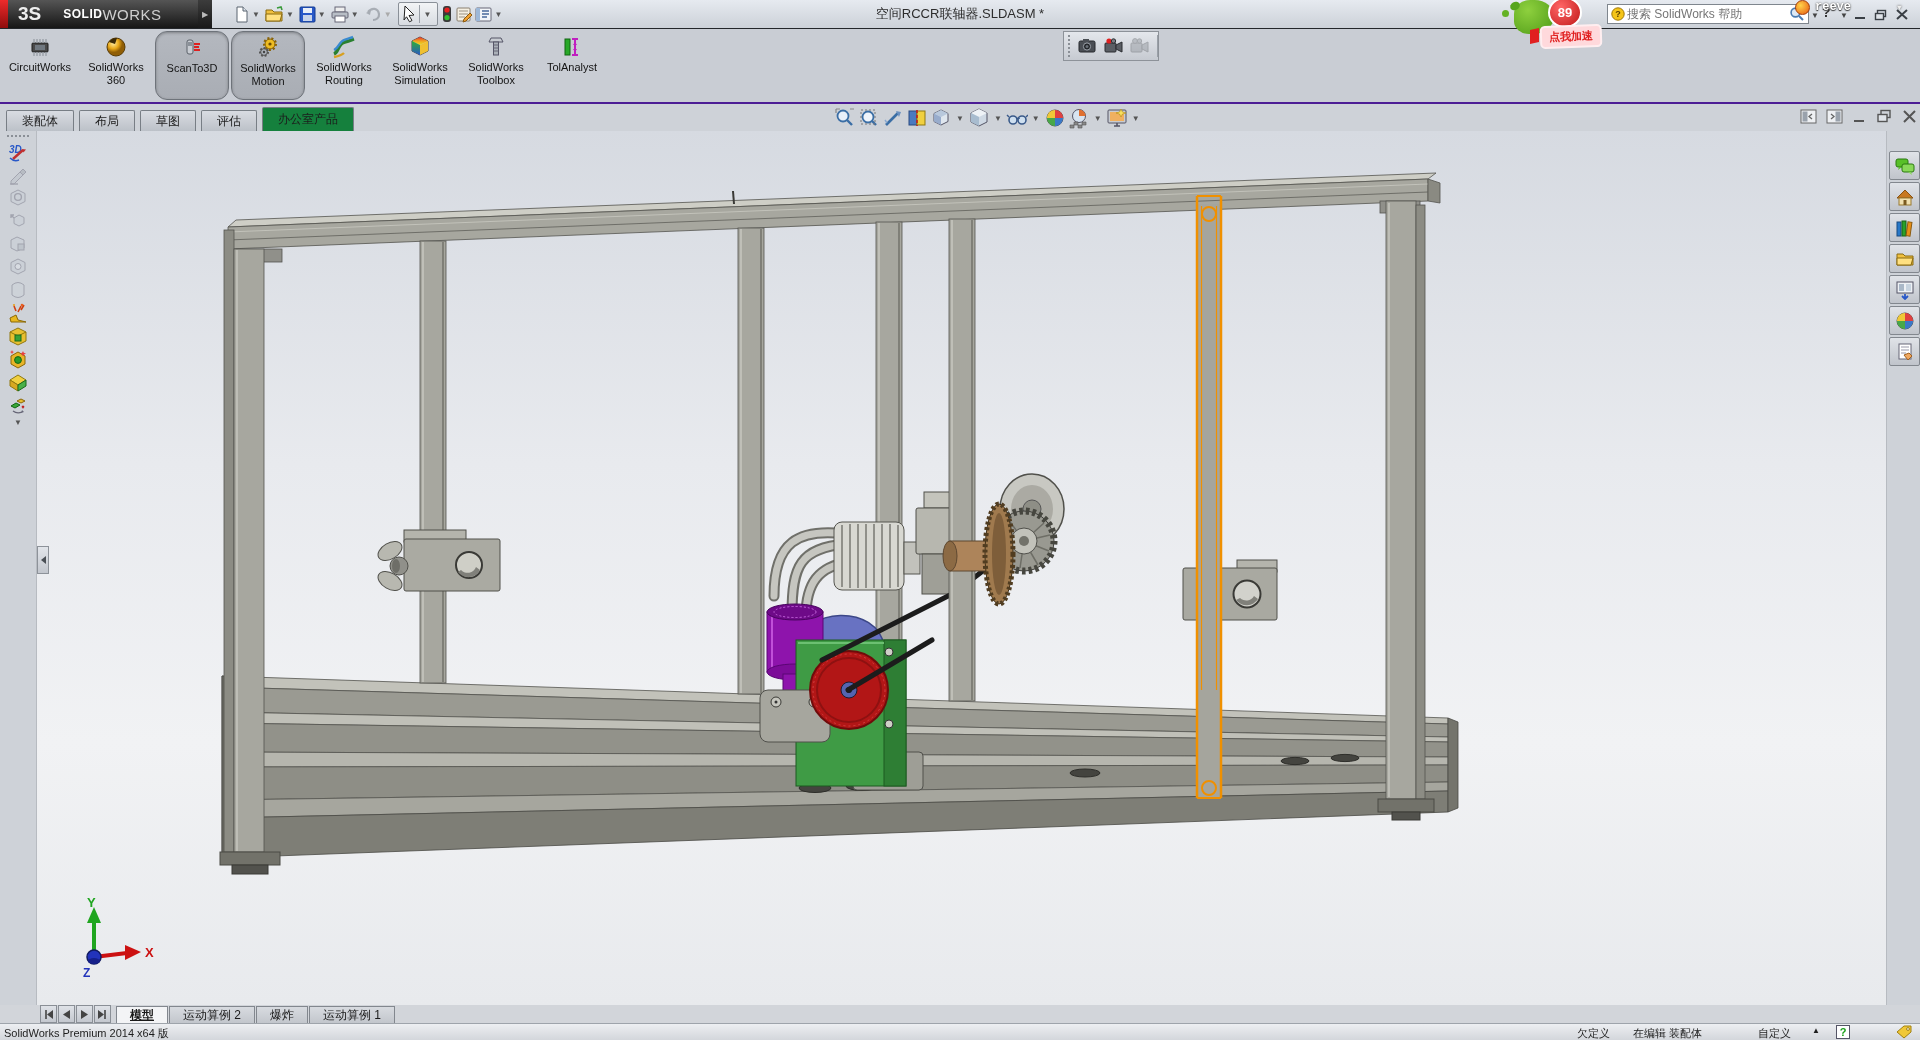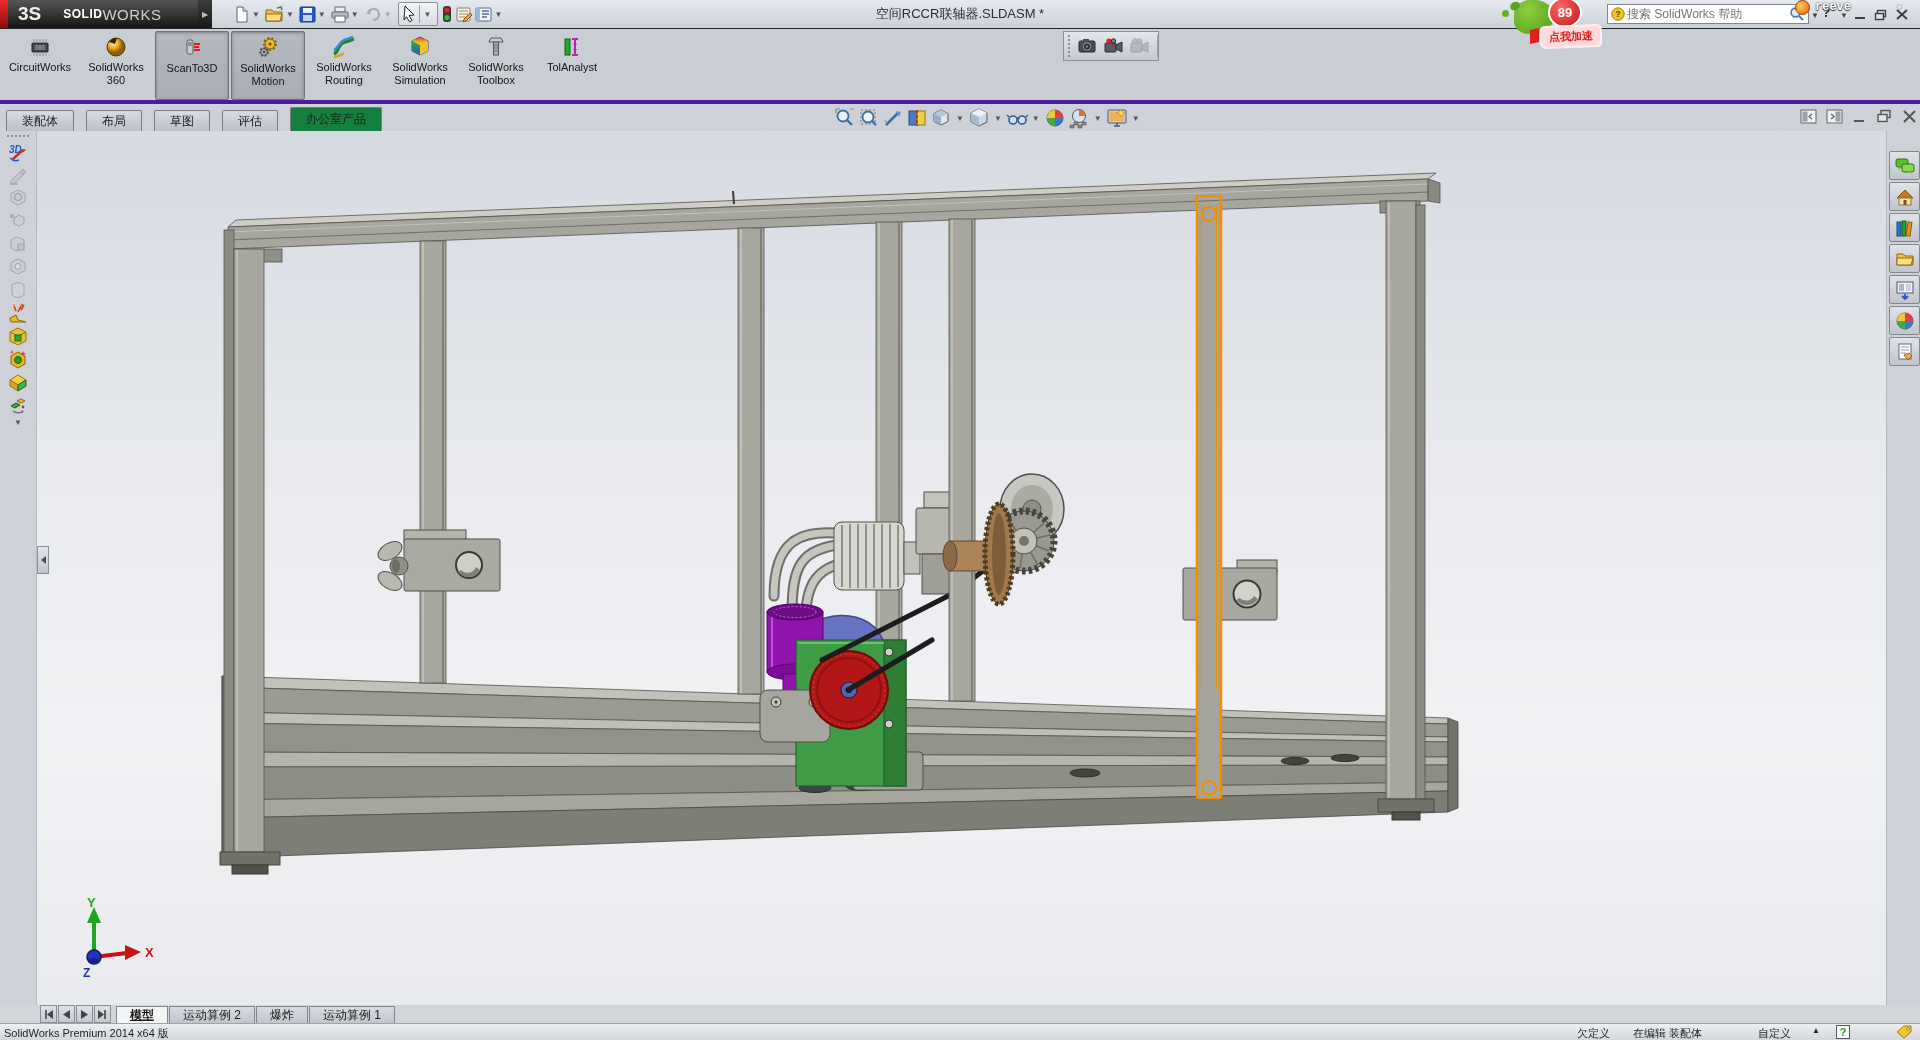--- a/index.html
+++ b/index.html
@@ -47,35 +47,35 @@
   .mascot .ear1{position:absolute;left:2px;top:2px;width:10px;height:8px;background:#57a51c;border-radius:50%;transform:rotate(-30deg);}
   .mascot .dot{position:absolute;left:-6px;top:10px;width:7px;height:7px;background:#64b224;border-radius:50%;}
   .badge{position:absolute;left:40px;top:-3px;width:34px;height:31px;border-radius:50%;
     background:radial-gradient(circle at 35% 30%,#f66,#c01818);border:2px solid #fff;box-sizing:border-box;
     color:#fff;font-size:13px;font-weight:bold;display:flex;align-items:center;justify-content:center;}
   .ribbon{position:absolute;left:22px;top:29px;width:9px;height:14px;background:#e02020;transform:skewY(-12deg);}
   .burst{position:absolute;left:34px;top:27px;padding:2px 7px;background:#ffd9dc;border-radius:3px;
     color:#e02020;font-size:11px;font-weight:bold;white-space:nowrap;
     box-shadow:0 0 0 2px #ffeef0;transform:rotate(-2deg);}
   
-  .cmdbar{position:absolute;top:29px;left:0;width:1920px;height:75px;background:#c9cdd4;border-bottom:4px solid #4c1d95;box-sizing:border-box;}
+  .cmdbar{position:absolute;top:29px;left:0;width:1920px;height:75px;background:#c9cdd4;border-bottom:2px solid #4c1d95;box-sizing:border-box;}
   .addins{position:absolute;left:2px;top:0;display:flex;}
   .abtn{width:74px;min-height:69px;margin:2px 1px 0 1px;padding-top:3px;box-sizing:border-box;
     display:flex;flex-direction:column;align-items:center;font-size:11px;line-height:13px;color:#141414;text-align:center;}
   .abtn .aicon{width:26px;height:26px;margin-bottom:1px;}
-  .abtn.pressed{background:linear-gradient(#b4b8bf,#a9adb4);border:1px solid #6e737a;border-radius:2px;
+  .abtn.pressed{background:linear-gradient(#b4b8bf,#a9adb4);border:1px solid #6e737a;border-radius:12px;
     box-shadow:inset 0 1px 3px rgba(0,0,0,.3);}
   .camtb{position:absolute;left:1063px;top:2px;width:96px;height:30px;background:linear-gradient(#e4e7ec,#c6cad1);
     border:1px solid #8d9299;display:flex;align-items:center;box-sizing:border-box;}
   .grip{width:5px;height:24px;margin:0 3px;background-image:radial-gradient(#8a8f96 1px,transparent 1.2px);background-size:4px 4px;}
   .camtb .ci{width:22px;height:22px;margin:0 2px;}
   .camtb .csep{width:1px;height:22px;background:#9aa0a8;margin-left:4px;}
   
   .tabrow{position:absolute;top:104px;left:0;width:1920px;height:27px;background:#ced2d8;}
-  .rtabs{position:absolute;left:6px;bottom:0;display:flex;gap:12px;align-items:flex-end;}
+  .rtabs{position:absolute;left:6px;bottom:0;display:flex;gap:5px;align-items:flex-end;}
   .rtab{height:20px;padding:0 15px;background:linear-gradient(#d9dce2,#bcc1c8);border:1px solid #787e85;border-bottom:none;
     border-radius:2px 2px 0 0;font-size:12px;line-height:20px;color:#1c1c1c;}
   .rtab.active{background:#15803d;height:23px;line-height:23px;}
   .hud{position:absolute;left:833px;top:3px;display:flex;align-items:center;}
   .hicon{width:22px;height:22px;margin:0 1px;}
   .hdropI{font-size:8px;color:#555;margin:0 3px;}
   .docctl{position:absolute;left:1800px;top:5px;display:flex;align-items:center;gap:9px;}
   .docctl svg{display:block;}
   
   .lefttb{position:absolute;top:131px;left:0;width:37px;height:874px;background:#ced2d8;border-right:1px solid #b7bbc1;box-sizing:border-box;}

